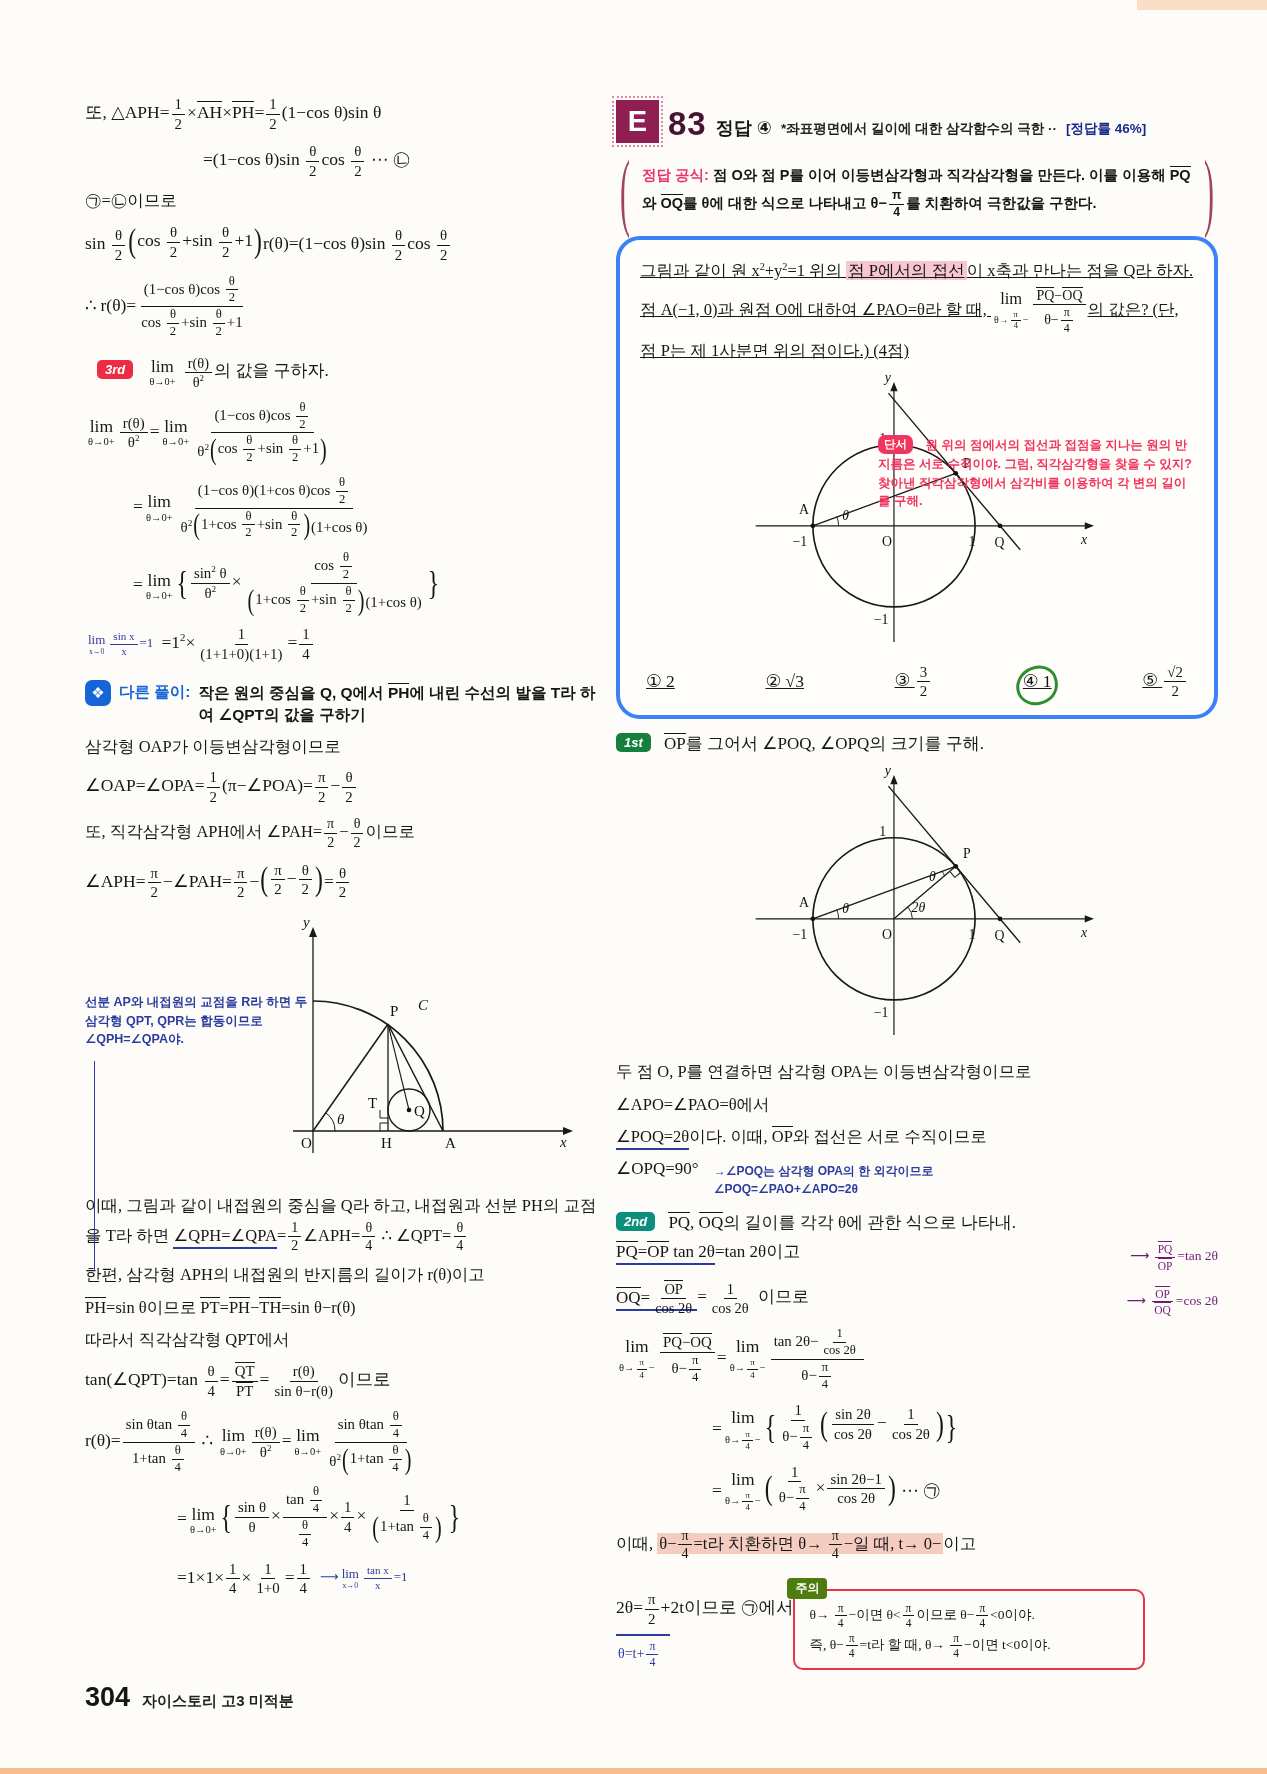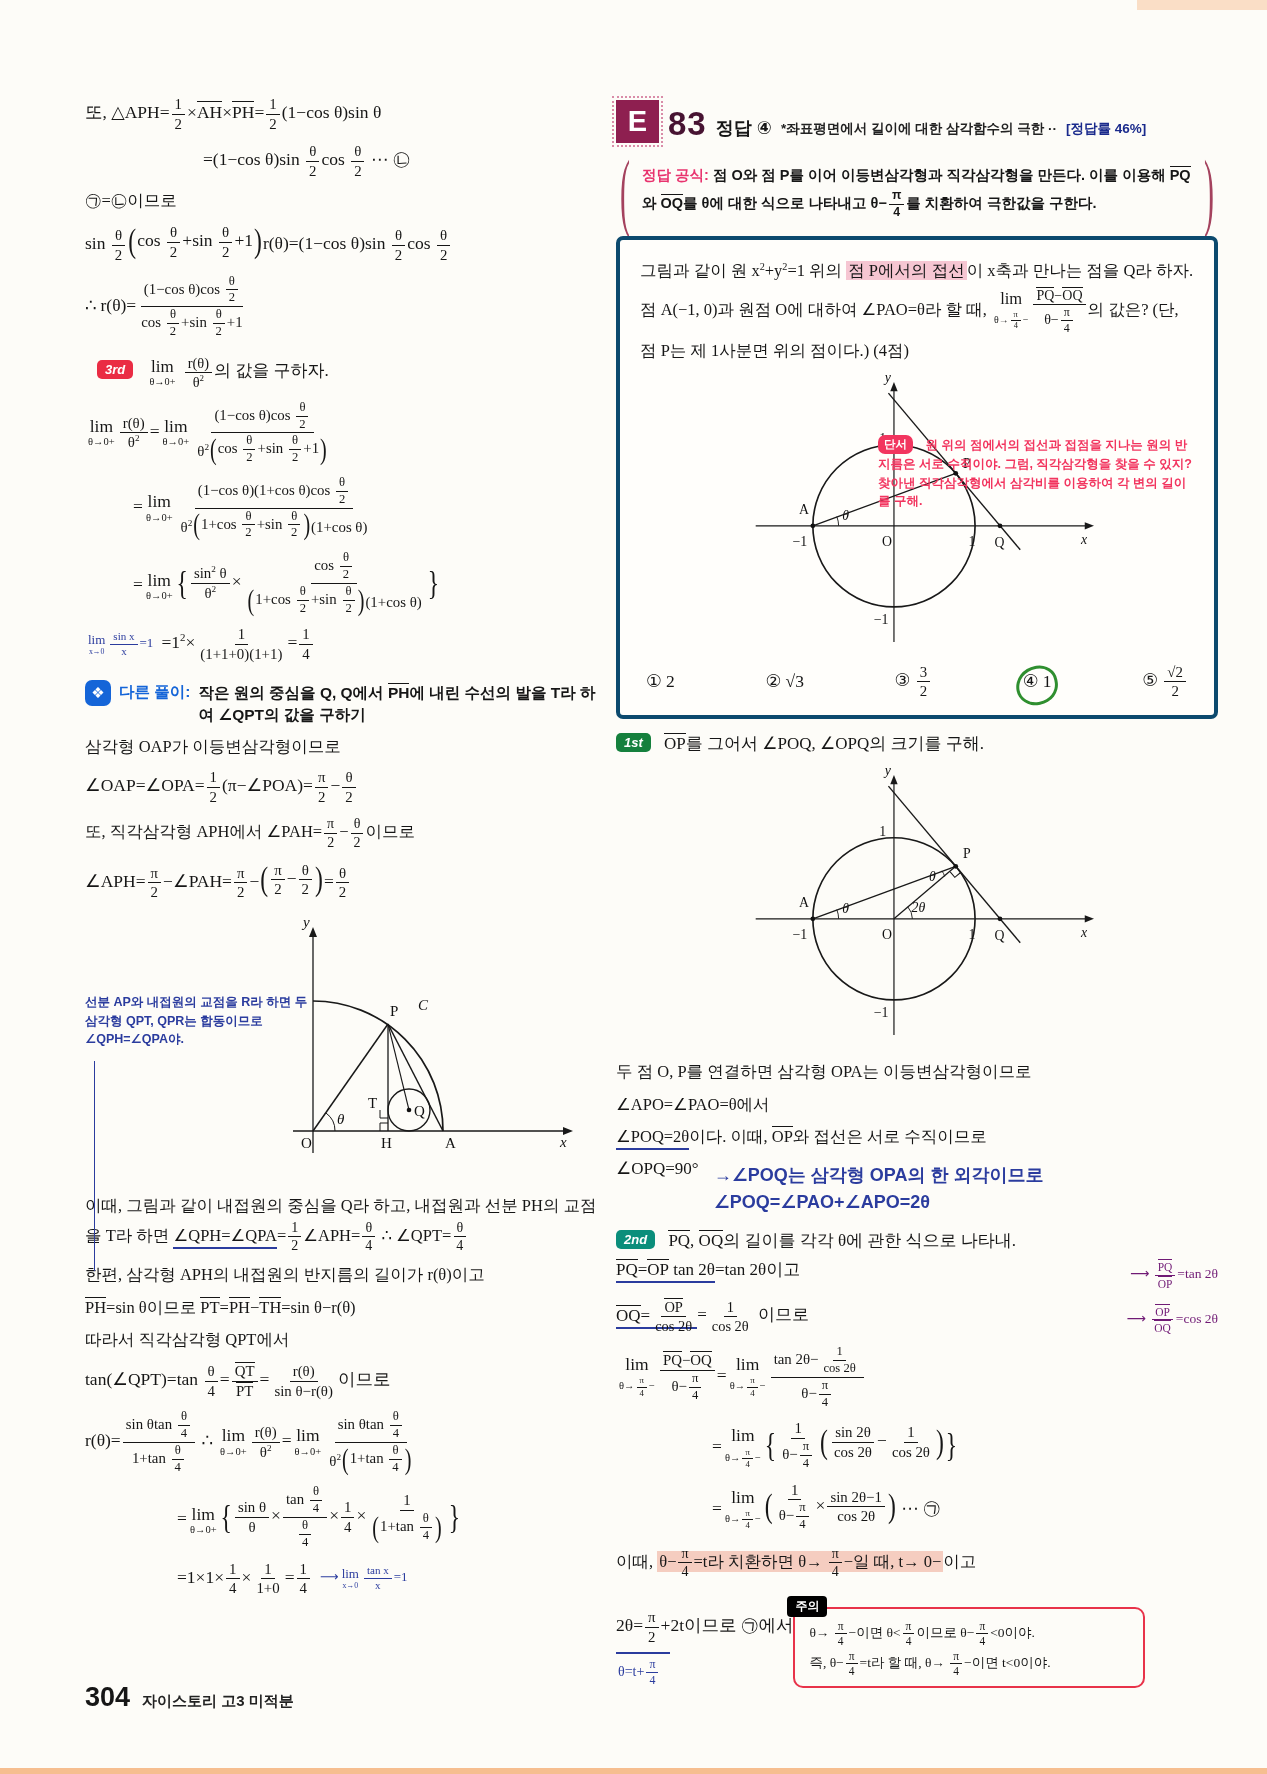--- a/index.html
+++ b/index.html
@@ -75,44 +75,44 @@
   
   .fbox{position:relative;margin:14px 2px 10px 2px;padding:6px 24px;
         font:bold 14.5px "Liberation Sans","DejaVu Sans",sans-serif;line-height:1.75;}
   .fbox::before,.fbox::after{position:absolute;top:50%;font-size:30px;font-weight:100;color:#a4425e;
         font-family:"Liberation Serif",serif;}
   .fbox::before{content:"(";left:2px;transform:translateY(-50%) scaleY(2.9);}
   .fbox::after{content:")";right:2px;transform:translateY(-50%) scaleY(2.9);}
   .flabel{color:#e8336e;}
 
   
-  .pbox{position:relative;border:4px solid #0c4a6e;border-radius:7px;padding:16px 20px 12px 20px;
-        background:#fffefb;margin:4px 0 12px 0;}
+  .pbox{position:relative;border:4px solid #3b82f6;border-radius:24px;padding:16px 20px 12px 20px;
+        background:#fffefb;margin:4px 0 12px 0;text-decoration:underline;}
   .ptext{font-size:16.5px;line-height:1.85;}
   .hintbox{position:absolute;right:18px;top:195px;width:318px;
            font:bold 12.5px "Liberation Sans","DejaVu Sans",sans-serif;color:#f2355f;line-height:1.5;}
   .badge.hint{background:#f2355f;font-style:normal;font-size:11.5px;border-radius:7px;padding:1px 6px;
               vertical-align:1px;}
   .pdiag{text-align:center;margin-top:2px;}
   .choices{display:flex;justify-content:space-between;align-items:center;padding:4px 6px 2px 6px;
            font-size:17.5px;}
   .choice{position:relative;}
   .gcircle{position:absolute;left:-7px;top:-5px;width:36px;height:33px;border:3px solid #2f8f2f;
            border-radius:55% 45% 52% 48%;transform:rotate(-10deg);}
 
   .srow{display:flex;align-items:flex-start;gap:15px;margin:7px 0;font-size:17px;}
-  .snote2{color:#2b3c9e;font-size:18px;line-height:1.5;padding-top:4px;
+  .snote2{color:#2b3c9e;font-size:12px;line-height:1.5;padding-top:4px;
           font-family:"Liberation Sans","DejaVu Sans",sans-serif;font-weight:bold;}
   .arrownote{color:#701a75;font-size:13.5px;margin-left:auto;align-self:flex-end;}
 
   
   .mrow{display:flex;align-items:flex-end;margin-top:20px;}
   .cbox{position:relative;flex:none;width:322px;border:2.5px solid #e8334a;border-radius:10px;
         padding:10px 12px 8px 14px;font-size:13.5px;line-height:2.0;margin-top:6px;}
-  .cbadge{position:absolute;top:-13px;left:-8px;background:#000000;color:#fff;border-radius:4px;
+  .cbadge{position:absolute;top:-13px;left:-8px;background:#4d7c0f;color:#fff;border-radius:4px;
           font:bold 12px "Liberation Sans","DejaVu Sans",sans-serif;padding:2px 8px;}
   .subnote{display:inline-block;color:#2b3c9e;font-size:14px;border-top:2.5px solid #2b3c9e;
            padding:3px 10px 0 2px;margin-top:4px;}
 
   .footer{position:absolute;left:85px;top:1682px;display:flex;align-items:baseline;gap:12px;}
   .fpage{font:bold 27px "Liberation Sans","DejaVu Sans",sans-serif;}
   .fbook{font:bold 15px "Liberation Sans","DejaVu Sans",sans-serif;color:#222;}
 </style>
 </head>
 <body>

